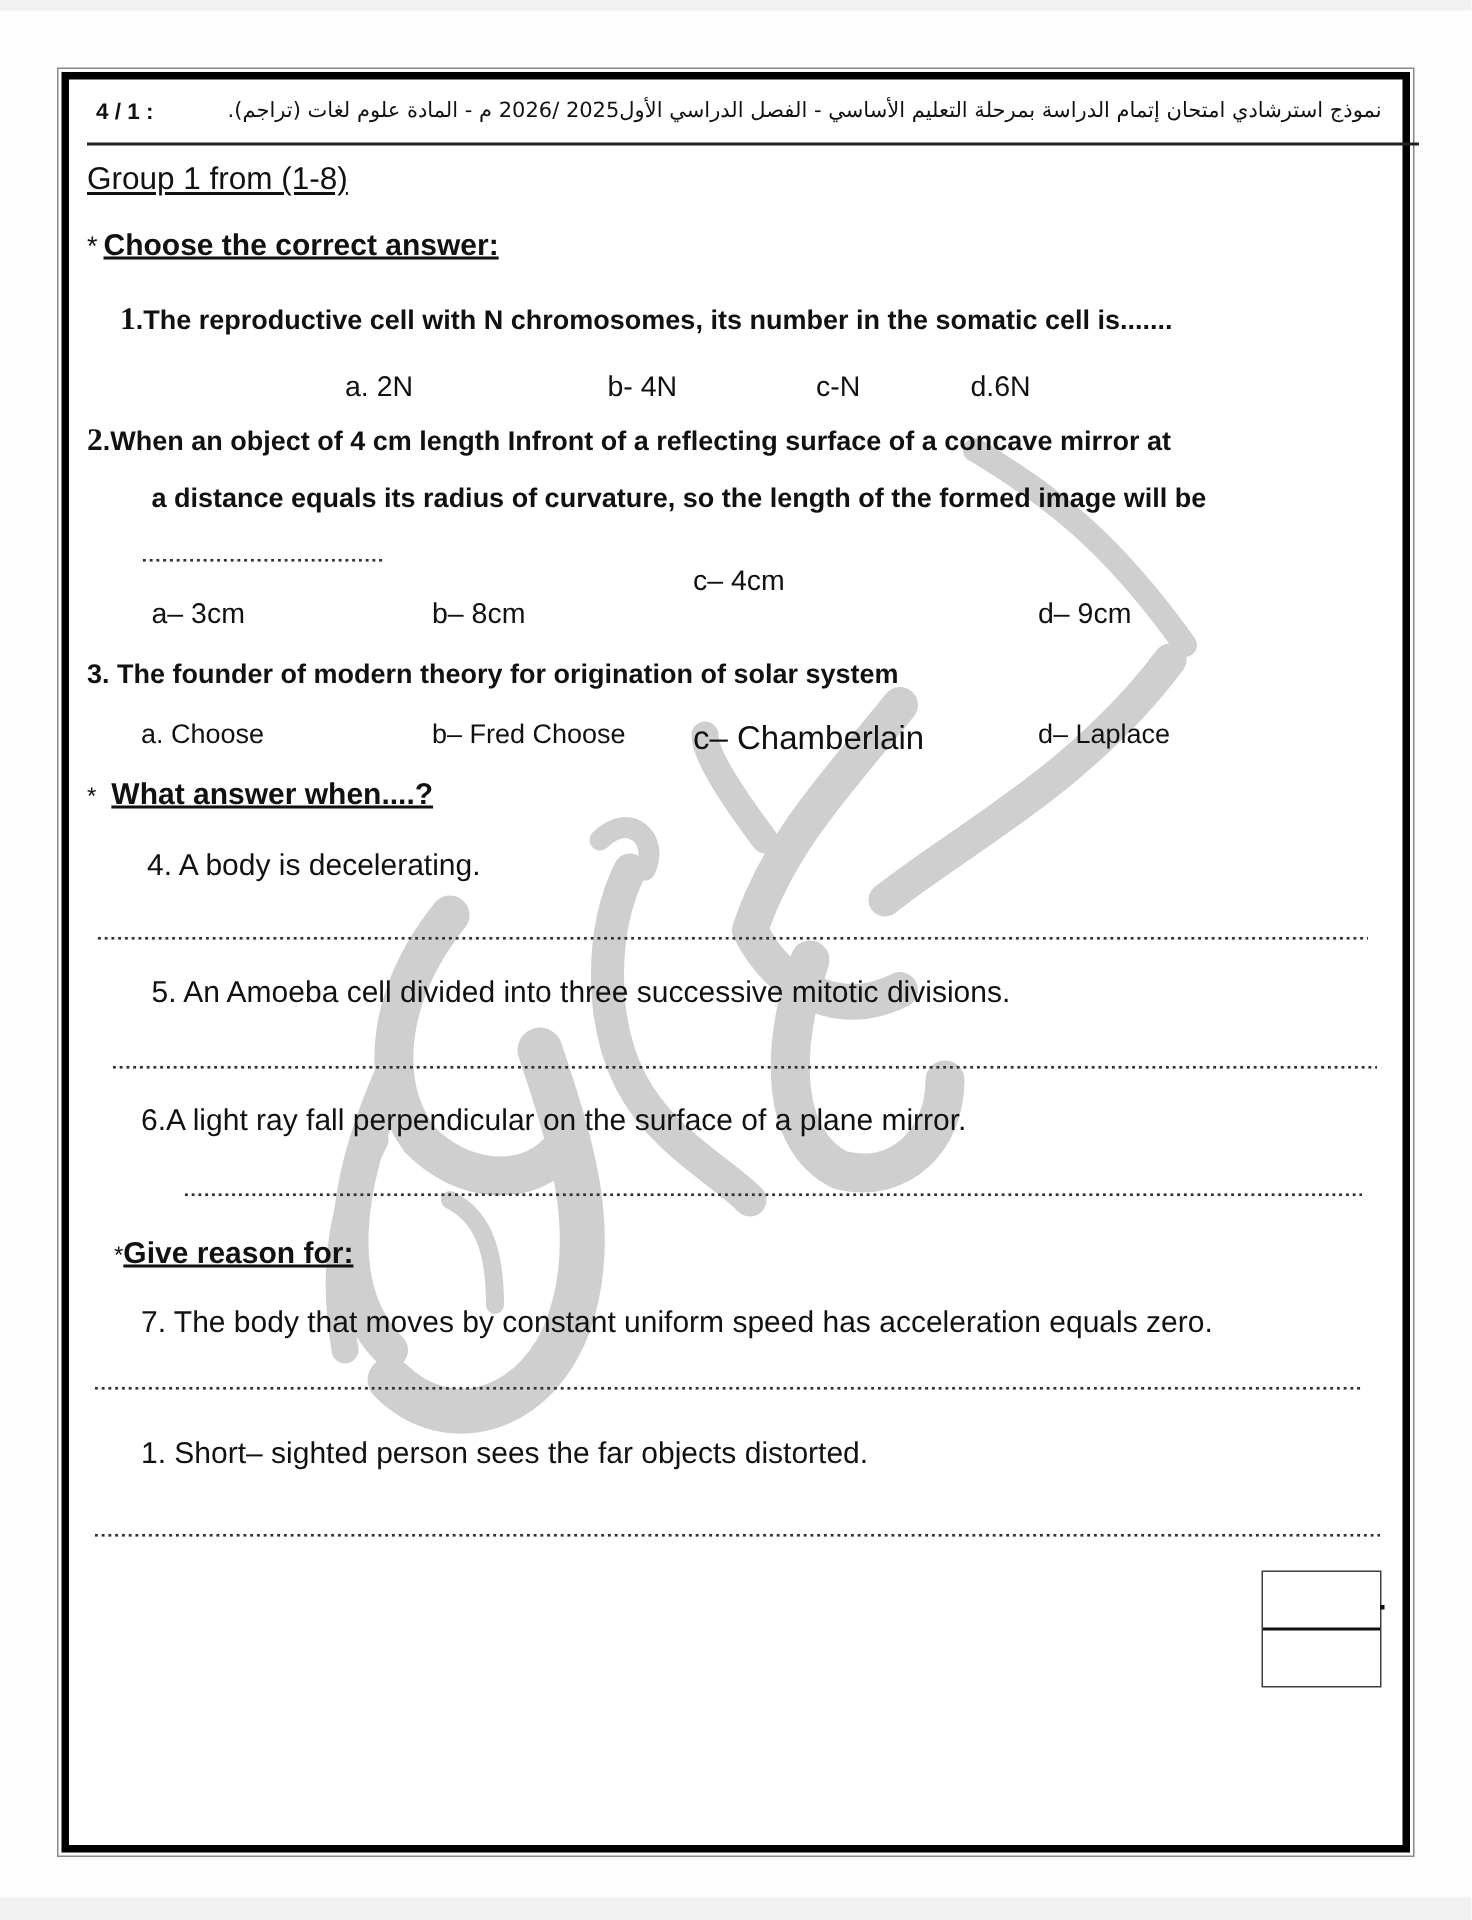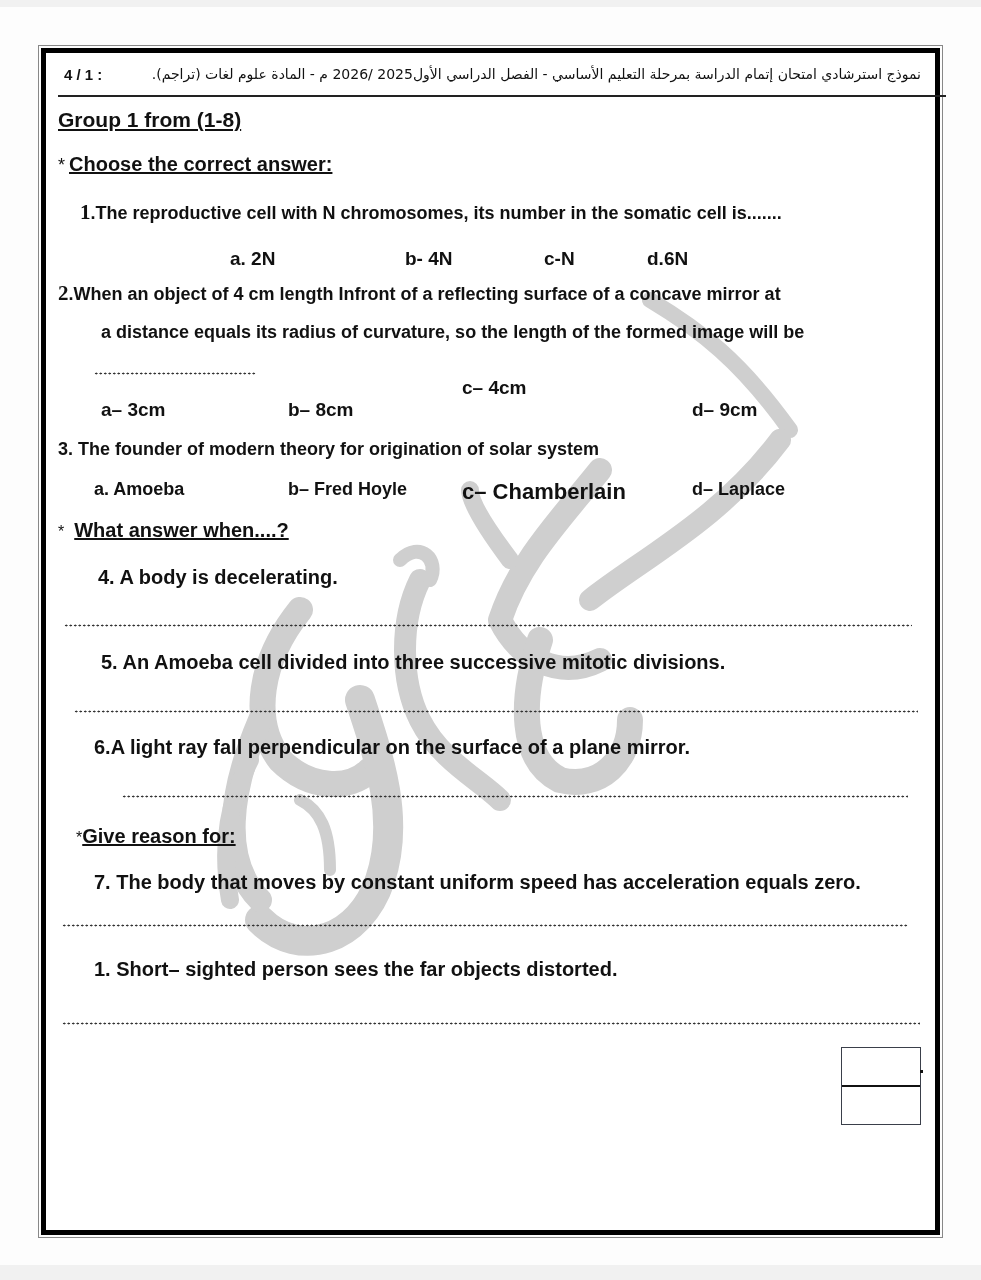--- a/index.html
+++ b/index.html
@@ -25,21 +25,21 @@
       position: absolute; left: 58px; top: 95px; width: 888px; height: 2px; background: #222;
     }
     .header-arabic {
       position: absolute; right: 60px; top: 66px;
       font-size: 14px; direction: rtl; white-space: nowrap; color: #111;
       font-family: "DejaVu Sans", sans-serif;
     }
     .header-page {
       position: absolute; left: 64px; top: 66px; font-size: 15px; font-weight: bold;
     }
-    .abs { position: absolute; white-space: nowrap; font-weight: bold; }
+    .abs { position: absolute; white-space: nowrap; }
     .group-title { left: 58px; top: 108px; font-size: 21px; text-decoration: underline; }
     .section-title { font-weight: bold; font-size: 20px; text-decoration: underline; text-decoration-thickness: 2px; }
     .star { font-weight: normal; text-decoration: none; display: inline-block; margin-right: 4px; }
     .q-bold { font-weight: bold; font-size: 18px; }
     .q-normal { font-size: 20px; }
     .opt { font-size: 19px; }
     .dots {
       position: absolute; height: 3px;
       background-image: radial-gradient(circle, #333 0.9px, transparent 1.1px);
       background-size: 4.5px 3px; background-repeat: repeat-x;
@@ -102,22 +102,22 @@
 <div class="abs q-bold" style="left:101px; top:322px;">a distance equals its radius of curvature, so the length of the formed image will be</div>
 <div class="dots" style="left:94px; top:372px; width:162px;"></div>
 <div class="abs opt" style="left:101px; top:399px;">a– 3cm</div>
 <div class="abs opt" style="left:288px; top:399px;">b– 8cm</div>
 <div class="abs opt" style="left:462px; top:377px;">c– 4cm</div>
 <div class="abs opt" style="left:692px; top:399px;">d– 9cm</div>
 
 <div class="abs q-bold" style="left:58px; top:439px;">
   <span>3</span><span>. The founder of modern theory for origination of solar system</span>
 </div>
-<div class="abs opt" style="left:94px; top:479px; font-size:18px;">a. Amoeba</div>
-<div class="abs opt" style="left:288px; top:479px; font-size:18px;">b– Fred Hoyle</div>
+<div class="abs opt" style="left:94px; top:479px; font-size:18px;">a. Choose</div>
+<div class="abs opt" style="left:288px; top:479px; font-size:18px;">b– Fred Choose</div>
 <div class="abs opt" style="left:462px; top:479px; font-size:22px;">c– Chamberlain</div>
 <div class="abs opt" style="left:692px; top:479px; font-size:18px;">d– Laplace</div>
 
 <div class="abs section-title" style="left:58px; top:519px;">
   <span class="star" style="font-size:16px; margin-right:10px;">*</span><span>What answer when....?</span>
 </div>
 
 <div class="abs q-normal" style="left:98px; top:566px;">4. A body is decelerating.</div>
 <div class="dots" style="left:64px; top:624px; width:848px;"></div>
 

